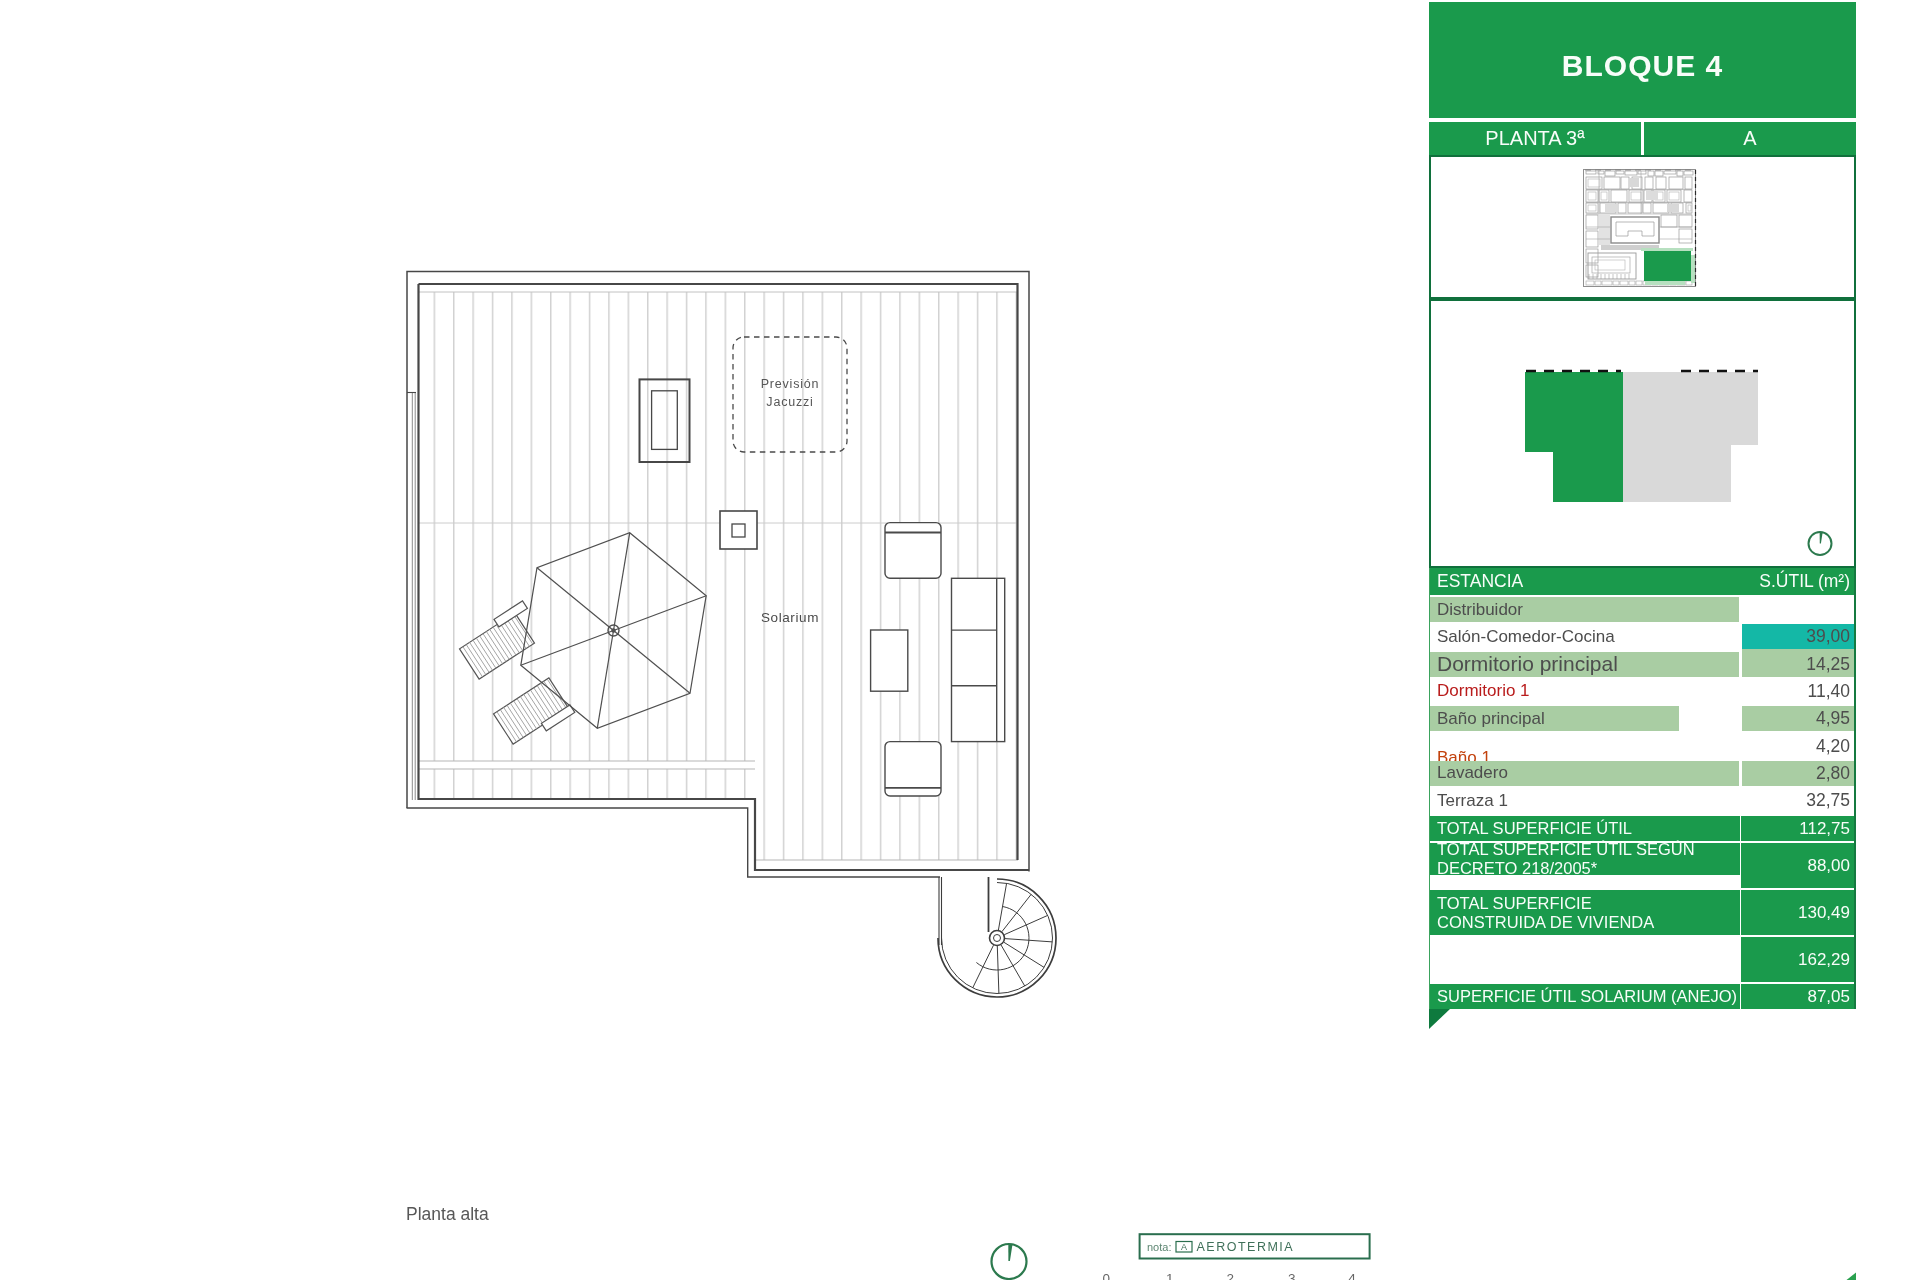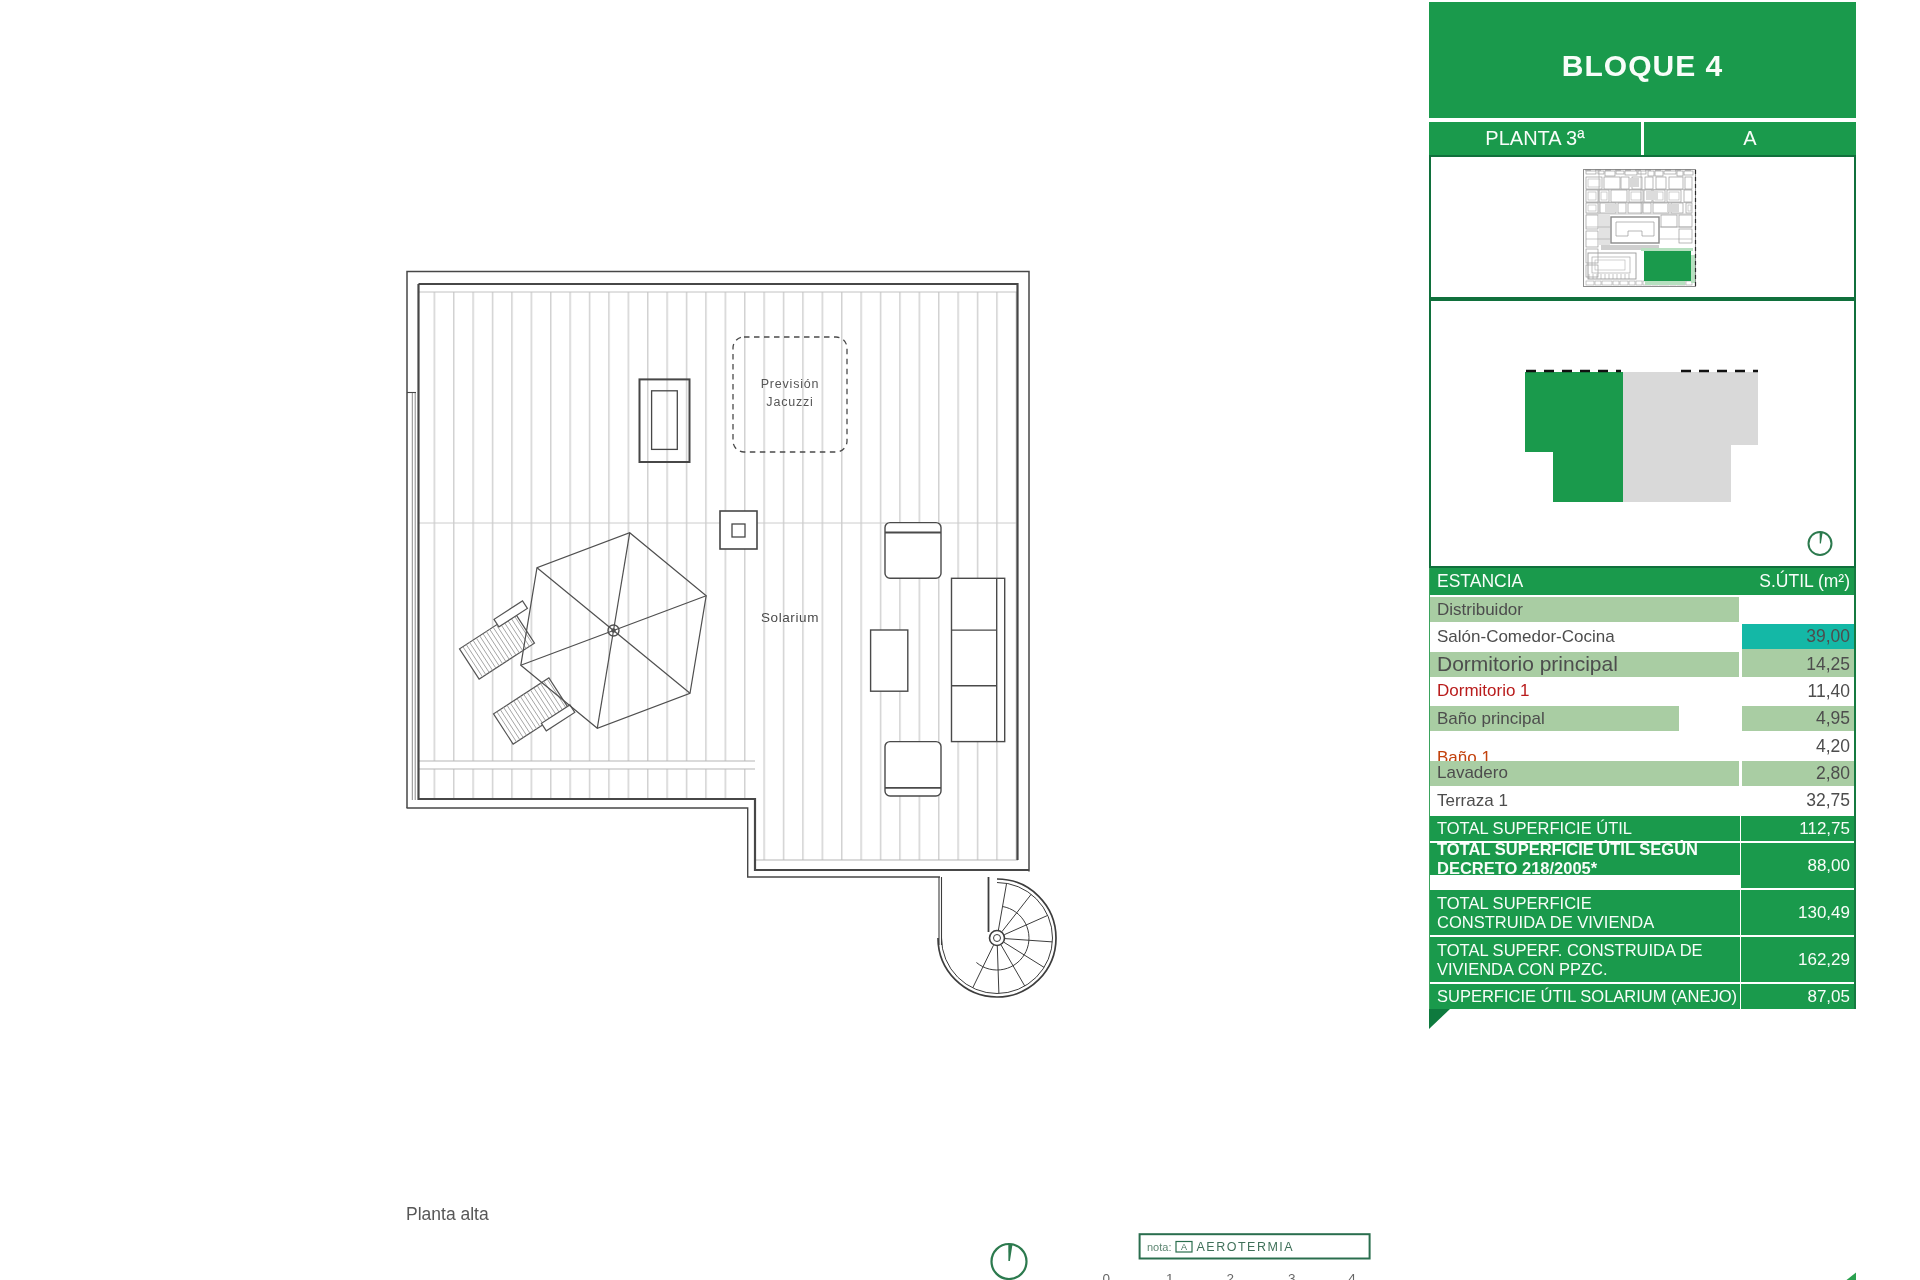--- a/index.html
+++ b/index.html
@@ -343,27 +343,26 @@
 
   <div class="cell lbl" style="left:0;top:760.8px;width:310px;height:25px;background:#a9cda3;font-size:17px;color:#4d4d4d;">Lavadero</div>
   <div class="cell num" style="left:313px;top:760.8px;width:114px;height:25px;background:#a9cda3;font-size:17.5px;color:#4d4d4d;">2,80</div>
 
   <div class="cell lbl" style="left:0;top:788.1px;width:310px;height:25px;background:#ffffff;font-size:17px;color:#4d4d4d;">Terraza 1</div>
   <div class="cell num" style="left:313px;top:788.1px;width:114px;height:25px;background:#ffffff;font-size:17.5px;color:#4d4d4d;">32,75</div>
 
   <div class="cell lbl grn" style="left:0;top:816px;width:310.5px;height:25px;font-size:16.5px;">TOTAL SUPERFICIE ÚTIL</div>
   <div class="cell num grn" style="left:312px;top:816px;width:115px;height:25px;font-size:17px;">112,75</div>
 
-  <div class="cell lbl grn" style="left:0;top:843px;width:310.5px;height:32px;font-size:16.5px;line-height:19px;font-weight:bold;">TOTAL SUPERFICIE ÚTIL SEGÚN<br>DECRETO 218/2005*</div>
+  <div class="cell lbl grn" style="left:0;top:843px;width:310.5px;height:32px;font-size:16.5px;line-height:19px;">TOTAL SUPERFICIE ÚTIL SEGÚN<br>DECRETO 218/2005*</div>
   <div class="cell num grn" style="left:312px;top:843px;width:115px;height:45px;font-size:17px;">88,00</div>
 
   <div class="cell lbl grn" style="left:0;top:890px;width:310.5px;height:45px;font-size:16.5px;line-height:19px;">TOTAL SUPERFICIE<br>CONSTRUIDA DE VIVIENDA</div>
   <div class="cell num grn" style="left:312px;top:890px;width:115px;height:45px;font-size:17px;">130,49</div>
 
-  <div class="cell lbl grn" style="left:0;top:937px;width:310.5px;height:45px;font-size:16.5px;line-height:19px;">TOTAL SUPERF. CONSTRUIDA DE<br>VIVIENDA CON PPZC.</div>
   <div class="cell num grn" style="left:312px;top:937px;width:115px;height:45px;font-size:17px;">162,29</div>
 
   <div class="cell lbl grn" style="left:0;top:984px;width:310.5px;height:25px;font-size:16.5px;">SUPERFICIE ÚTIL SOLARIUM (ANEJO)</div>
   <div class="cell num grn" style="left:312px;top:984px;width:115px;height:25px;font-size:17px;">87,05</div>
 
   <div class="abs" style="left:0;top:568px;width:1px;height:441px;background:#3aa35d;"></div>
   <div class="abs" style="left:425px;top:568px;width:2px;height:441px;background:#157a40;"></div>
 
   <svg class="abs" style="left:0;top:1009px" width="30" height="30" viewBox="0 0 30 30">
     <polygon points="0,0 21,0 0,20" fill="#0e7a3e"></polygon>

